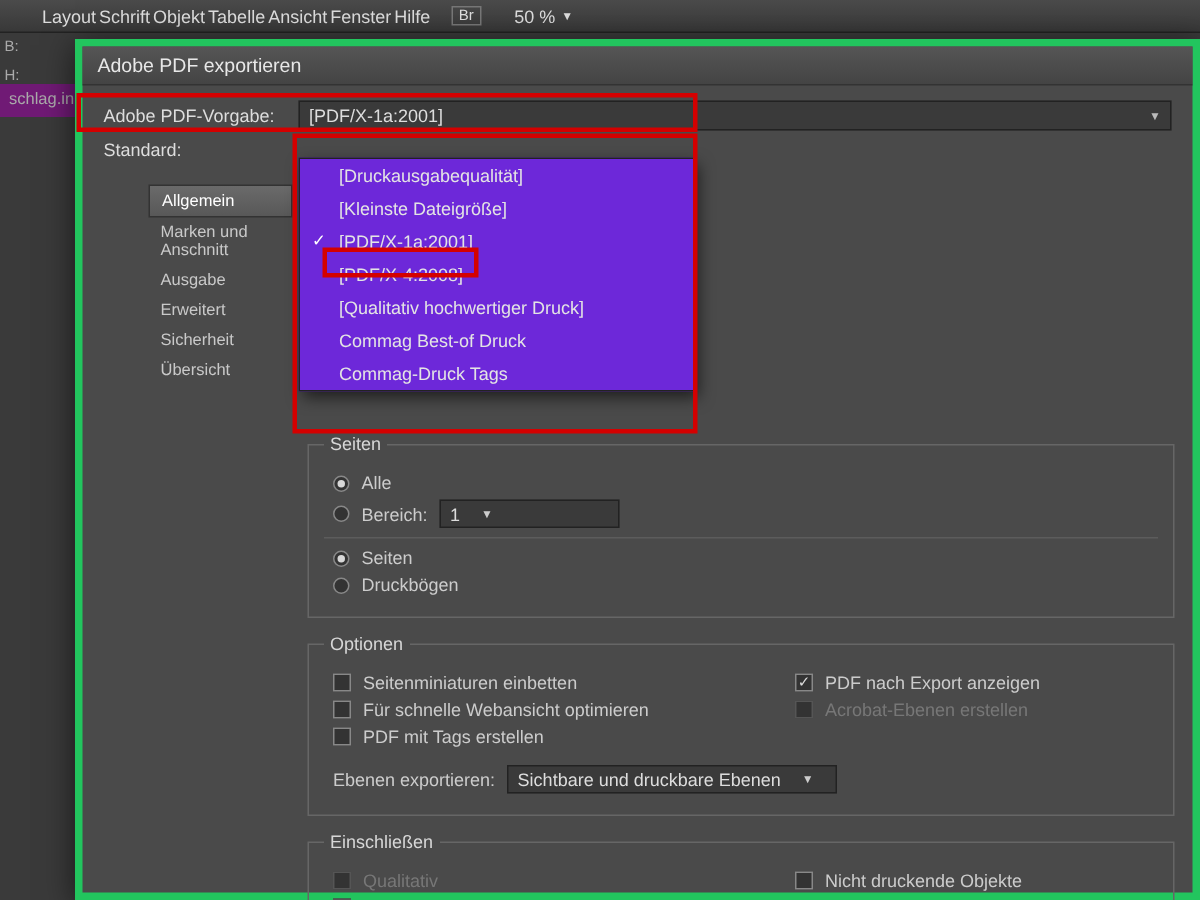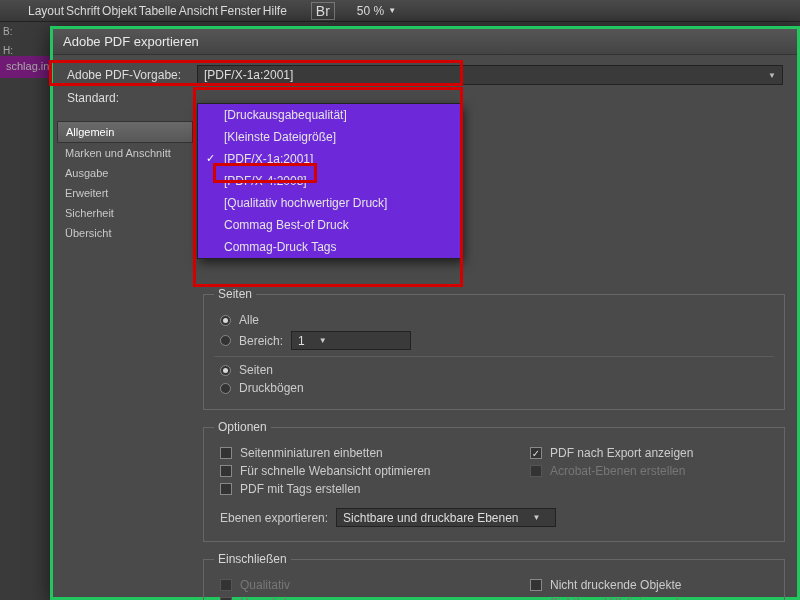--- a/index.html
+++ b/index.html
@@ -9,33 +9,33 @@
   .menubar { position: absolute; top: 0; left: 0; right: 0; height: 22px; background: linear-gradient(#4b4b4b,#383838); display: flex; align-items: center; padding-left: 28px; gap: 2px; color: #ddd; font-size: 12px; border-bottom: 1px solid #222; }
   .menubar .zoom { margin-left: 20px; display:flex; align-items:center; gap:4px;}
   .menubar .tri { font-size:8px; }
 
   
   .leftpanel { position:absolute; top:22px; left:0; width:40px; height:70px; color:#aaa; font-size:10px; }
   .leftpanel .lbl { padding:4px 3px; }
   .tabstrip { position:absolute; top:56px; left:0; height:22px; background:#701a75; color:#aaa; font-size:11px; padding:4px 6px; }
 
   
-  .dialog { position: absolute; top: 26px; left: 50px; right: 0; bottom: 0; background: #4a4a4a; border: 3px solid #22c55e; box-shadow: 0 4px 20px rgba(0,0,0,.6); }
+  .dialog { position: absolute; top: 26px; left: 50px; right: 0; bottom: 0; background: #4a4a4a; border: 5px solid #22c55e; box-shadow: 0 4px 20px rgba(0,0,0,.6); }
   .titlebar { height: 26px; background: linear-gradient(#555,#444); color: #e8e8e8; font-size: 13px; padding: 5px 10px; border-bottom: 1px solid #333; }
   .dialogbody { position: absolute; top: 26px; left: 0; right: 0; bottom: 0; padding: 10px 14px 10px 14px; }
 
   
   .row { display:flex; align-items:center; margin-bottom:6px; }
   .lbl-right { width: 130px; text-align: left; color:#ddd; padding-right:8px; white-space:nowrap; }
   .combo { flex:1; height:20px; background:#3a3a3a; border:1px solid #222; color:#ddd; padding:2px 6px; display:flex; align-items:center; justify-content:space-between; }
   .combo .tri { font-size:8px; color:#bbb; }
 
   
   .sidebar { position:absolute; top: 66px; left: 4px; width: 136px; }
-  .sidebar .item { padding:4px 8px; color:#c9c9c9; font-size:11px; cursor:default; }
+  .sidebar .item { padding:4px 8px; color:#c9c9c9; font-size:11px; cursor:default;margin-left:40px; }
   .sidebar .item.sel { background: linear-gradient(#6a6a6a,#585858); color:#fff; border:1px solid #333; }
 
   
   .dropdown { position:absolute; top:48px; left:144px; width:265px; background:#6d28d9; border:1px solid #222; box-shadow:2px 4px 10px rgba(0,0,0,.6); z-index:50; }
   .dropdown .opt { padding:4px 8px 4px 26px; color:#e4e4e4; font-size:12px; position:relative; }
   .dropdown .opt .chk { position:absolute; left:8px; top:4px; color:#fff; font-size:11px; }
 
   
   .redbox { position:absolute; border:3px solid #d40000; pointer-events:none; z-index:60; }
 
@@ -67,21 +67,21 @@
 <body>
 
 <div class="menubar">
   <span>Layout</span>
   <span>Schrift</span>
   <span>Objekt</span>
   <span>Tabelle</span>
   <span>Ansicht</span>
   <span>Fenster</span>
   <span>Hilfe</span>
-  <span style="margin-left:22px;border:1px solid #777;padding:0 4px;font-size:14px;">Br</span>
+  <span style="margin-left:12px;border:1px solid #777;padding:0 4px;font-size:10px;">Br</span>
   <span class="zoom">
       <span>50 %</span>
       <span class="tri">▼</span>
     </span>
 </div>
 
 <div class="leftpanel">
   <div class="lbl">B:</div>
   <div class="lbl">H:</div>
 </div>

